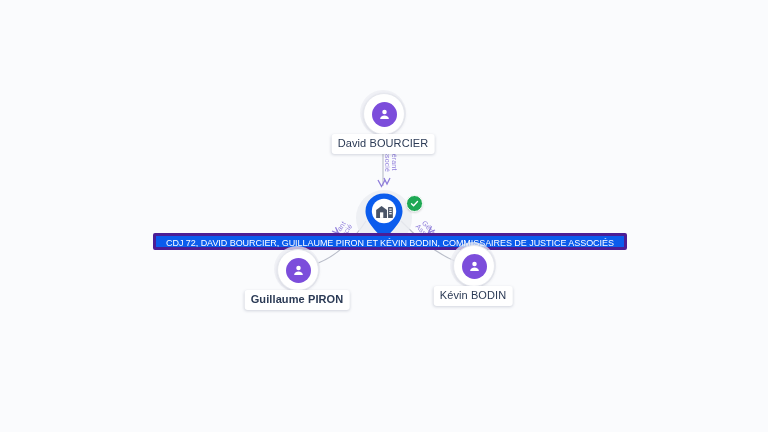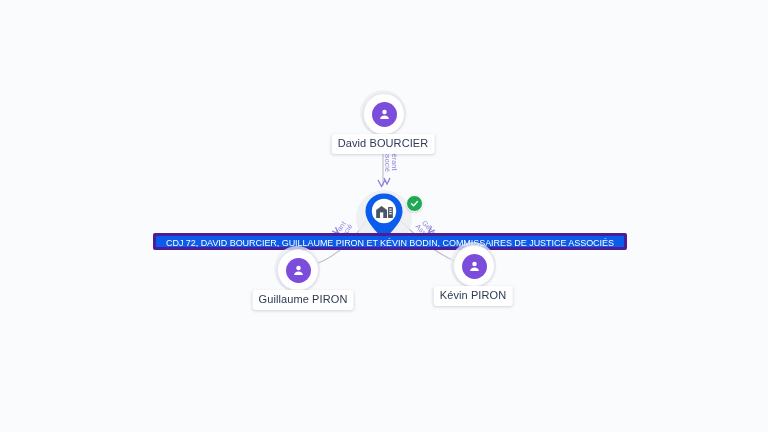--- a/index.html
+++ b/index.html
@@ -275,31 +275,31 @@
     <div class="stack s1"></div>
     <div class="stack s2"></div>
     <div class="avatar-disc">
       <div class="avatar-inner">
         <svg width="15" height="15" viewBox="0 0 24 24" fill="#ffffff">
           <circle cx="12" cy="8" r="3.6"></circle>
           <path d="M5 19c0-3.6 3.2-5.6 7-5.6s7 2 7 5.6z"></path>
         </svg>
       </div>
     </div>
-    <div class="node-label" style="left:6px; top:21px;">Guillaume PIRON</div>
+    <div class="node-label" style="left:0px; top:21px;font-weight:bold;">Guillaume PIRON</div>
   </div>
 
   <div class="node" style="left:473px; top:265px;">
     <div class="node-halo"></div>
     <div class="stack s1"></div>
     <div class="stack s2"></div>
     <div class="avatar-disc">
       <div class="avatar-inner">
         <svg width="15" height="15" viewBox="0 0 24 24" fill="#ffffff">
           <circle cx="12" cy="8" r="3.6"></circle>
           <path d="M5 19c0-3.6 3.2-5.6 7-5.6s7 2 7 5.6z"></path>
         </svg>
       </div>
     </div>
-    <div class="node-label" style="left:0px; top:21px;">Kévin PIRON</div>
+    <div class="node-label" style="left:0px; top:21px;">Kévin BODIN</div>
   </div>
 
 </div>
 
 </body></html>

